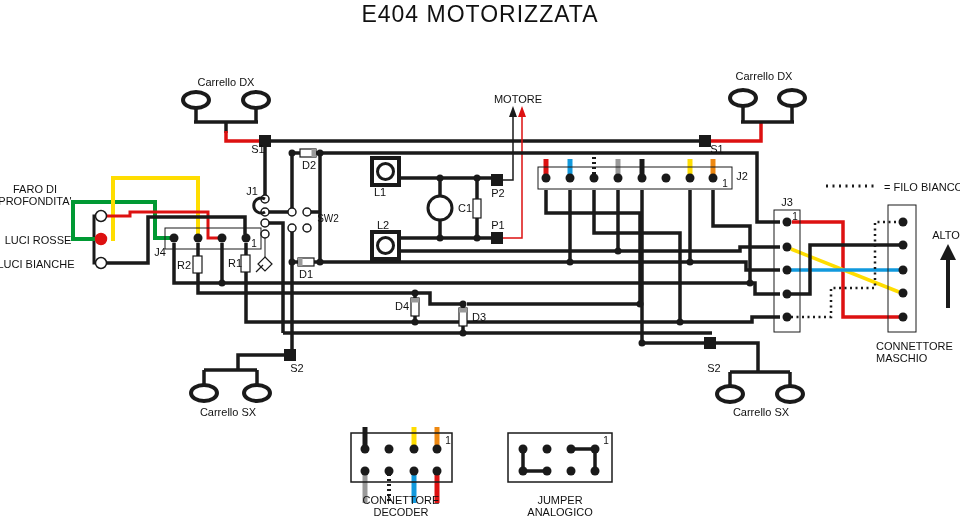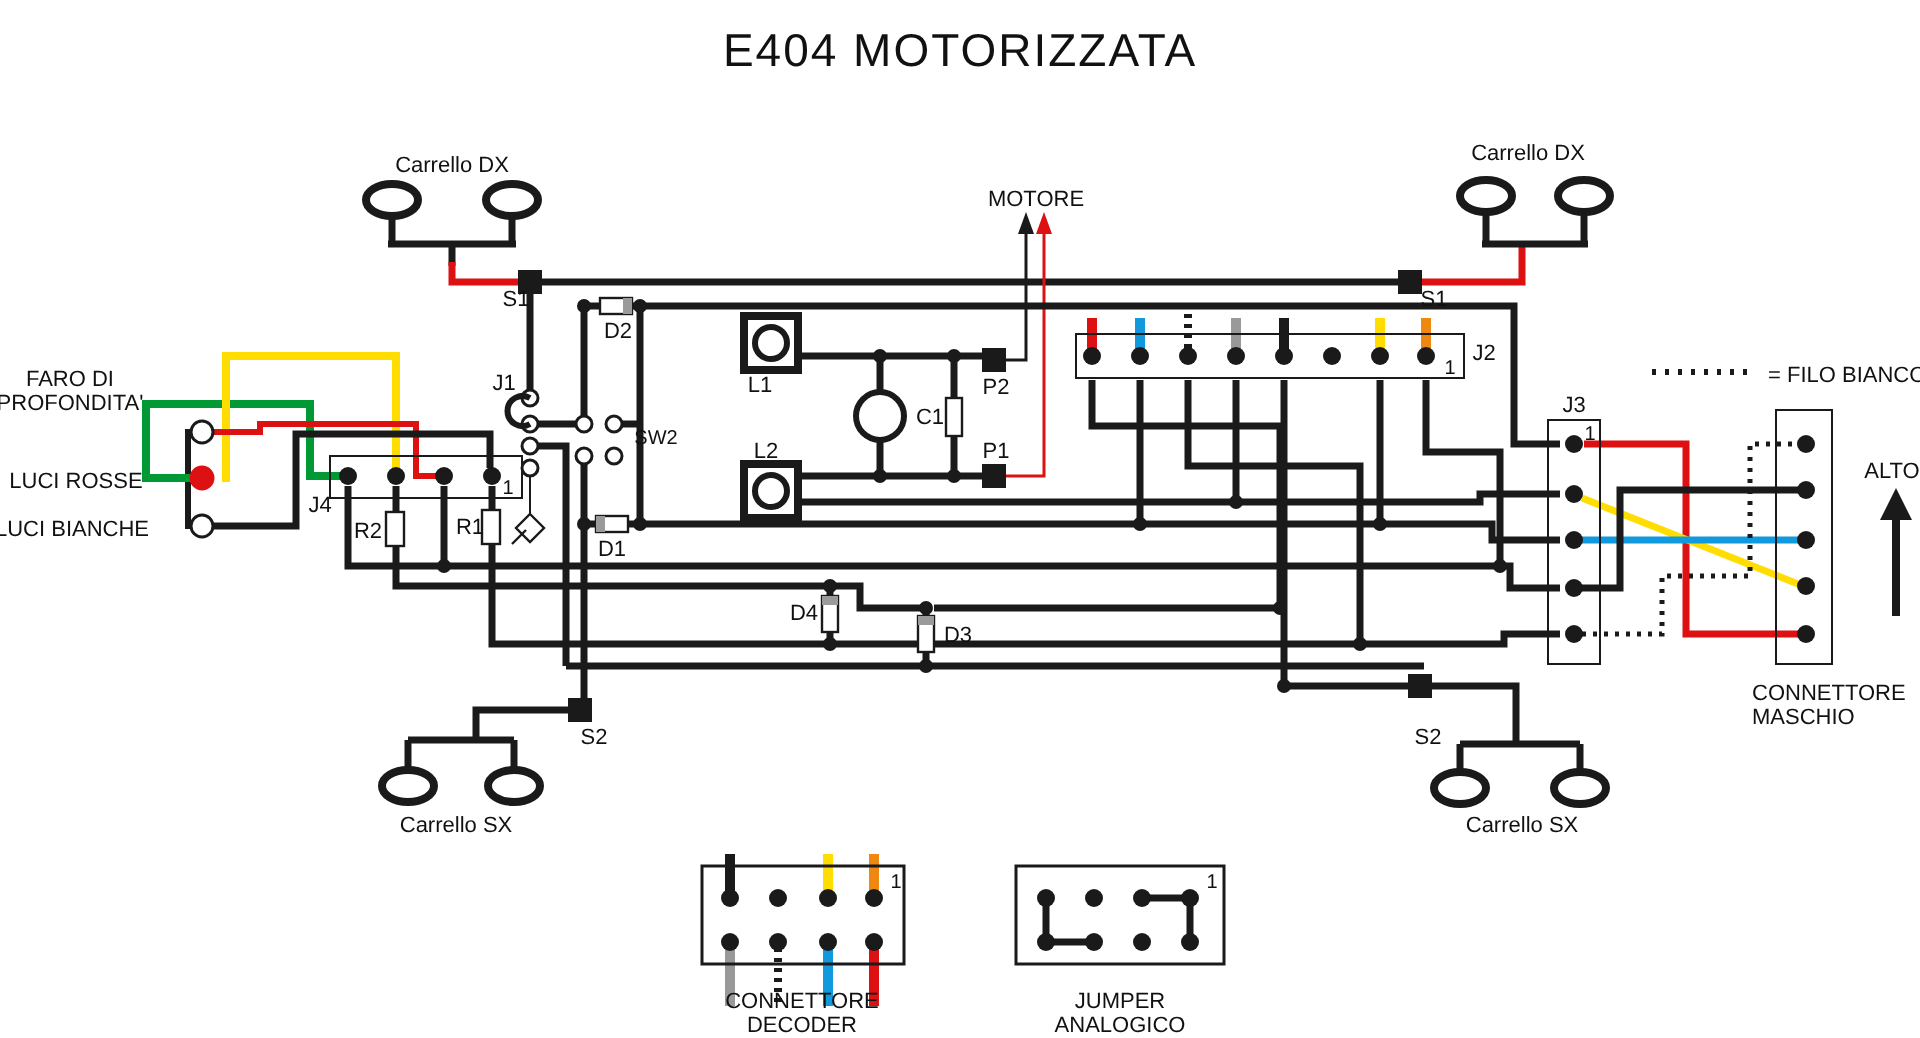--- a/index.html
+++ b/index.html
@@ -1,18 +1,18 @@
 <!DOCTYPE html>
 <html><head>
 <meta charset="utf-8">
 <style>
   html,body{margin:0;padding:0;background:#ffffff;}
   #stage{position:relative;width:960px;height:519px;background:#ffffff;overflow:hidden;
          font-family:"Liberation Sans","DejaVu Sans",sans-serif;}
-  #page-title{position:absolute;top:12px;left:0;width:100%;text-align:center;
+  #page-title{position:absolute;top:1px;left:0;width:100%;text-align:center;
               font-size:23px;letter-spacing:1px;color:#111;}
   #diagram-svg{position:absolute;top:0;left:0;}
   text{font-family:"Liberation Sans","DejaVu Sans",sans-serif;fill:#111;}
 </style>
 </head>
 <body>
 
 <div id="stage">
   <div id="page-title">E404 MOTORIZZATA</div>
   <svg id="diagram-svg" width="960" height="519" viewBox="0 0 960 519">

